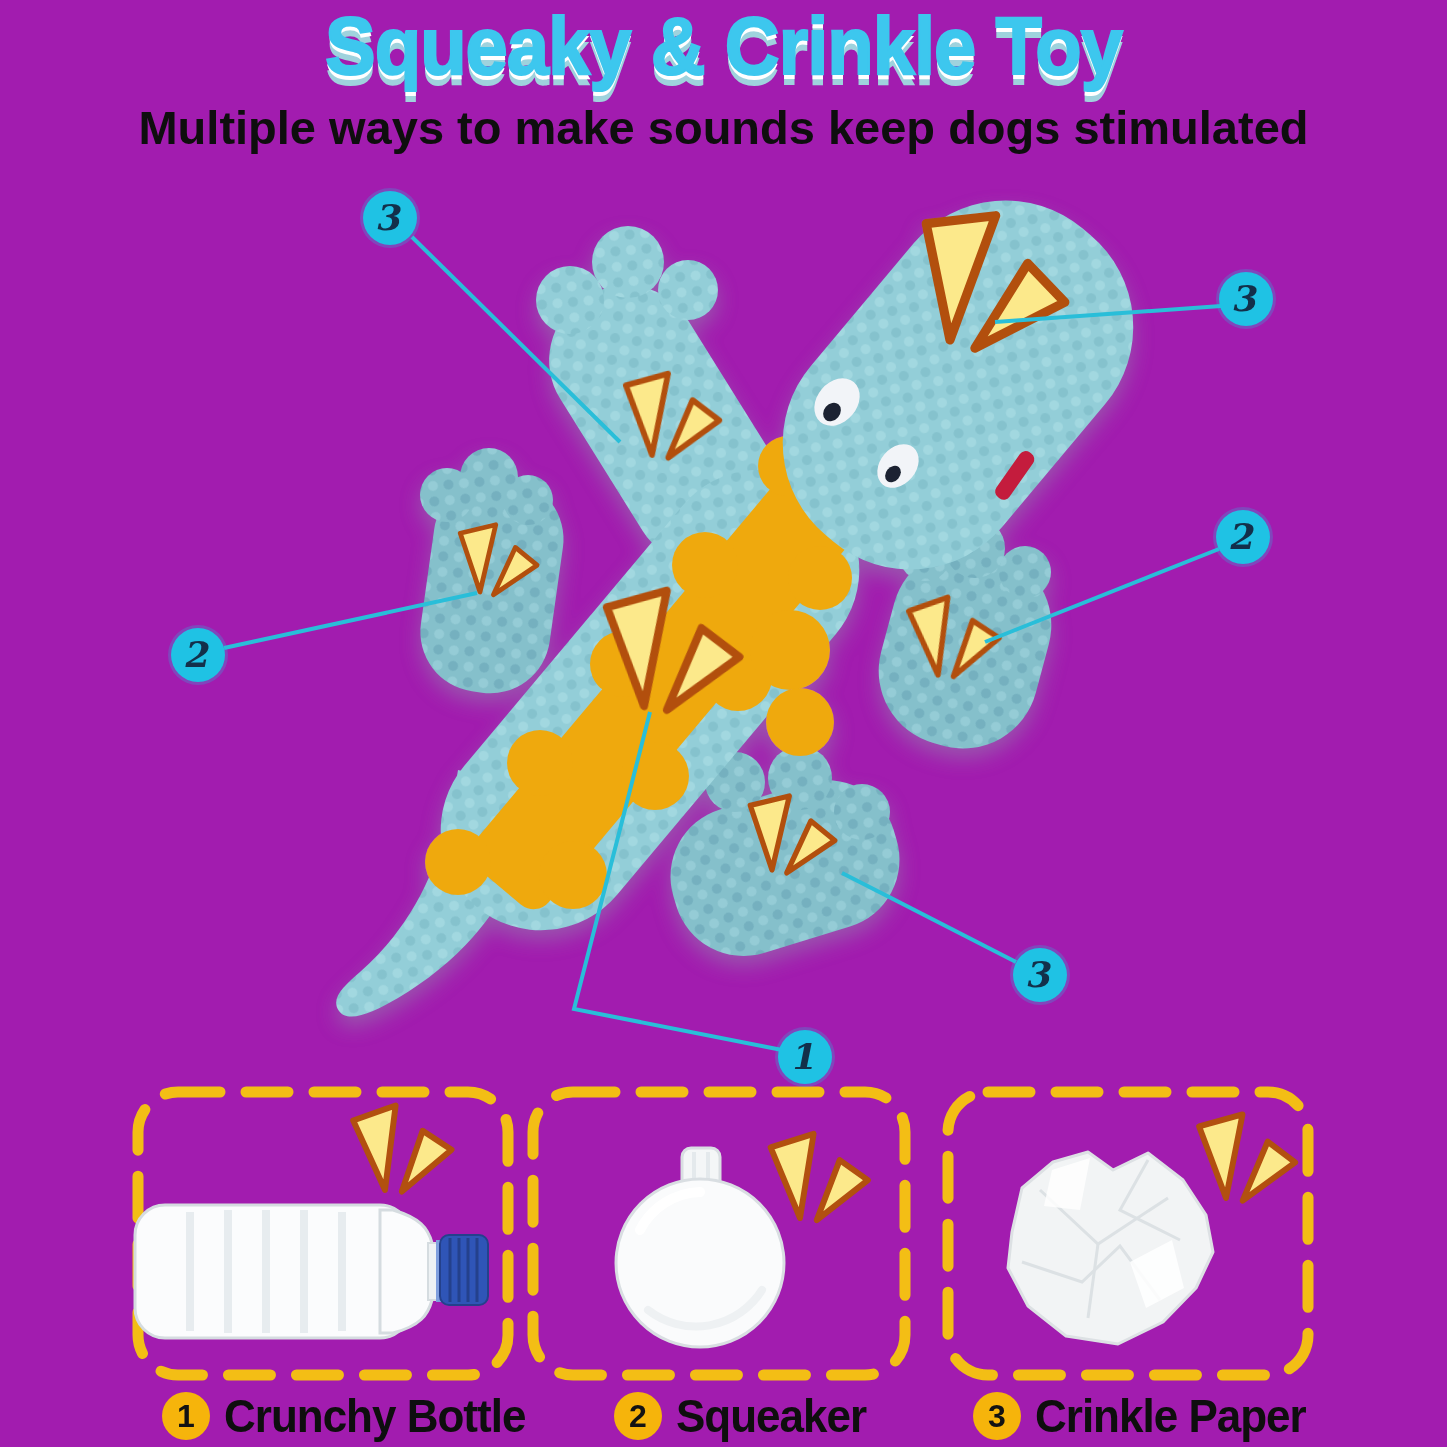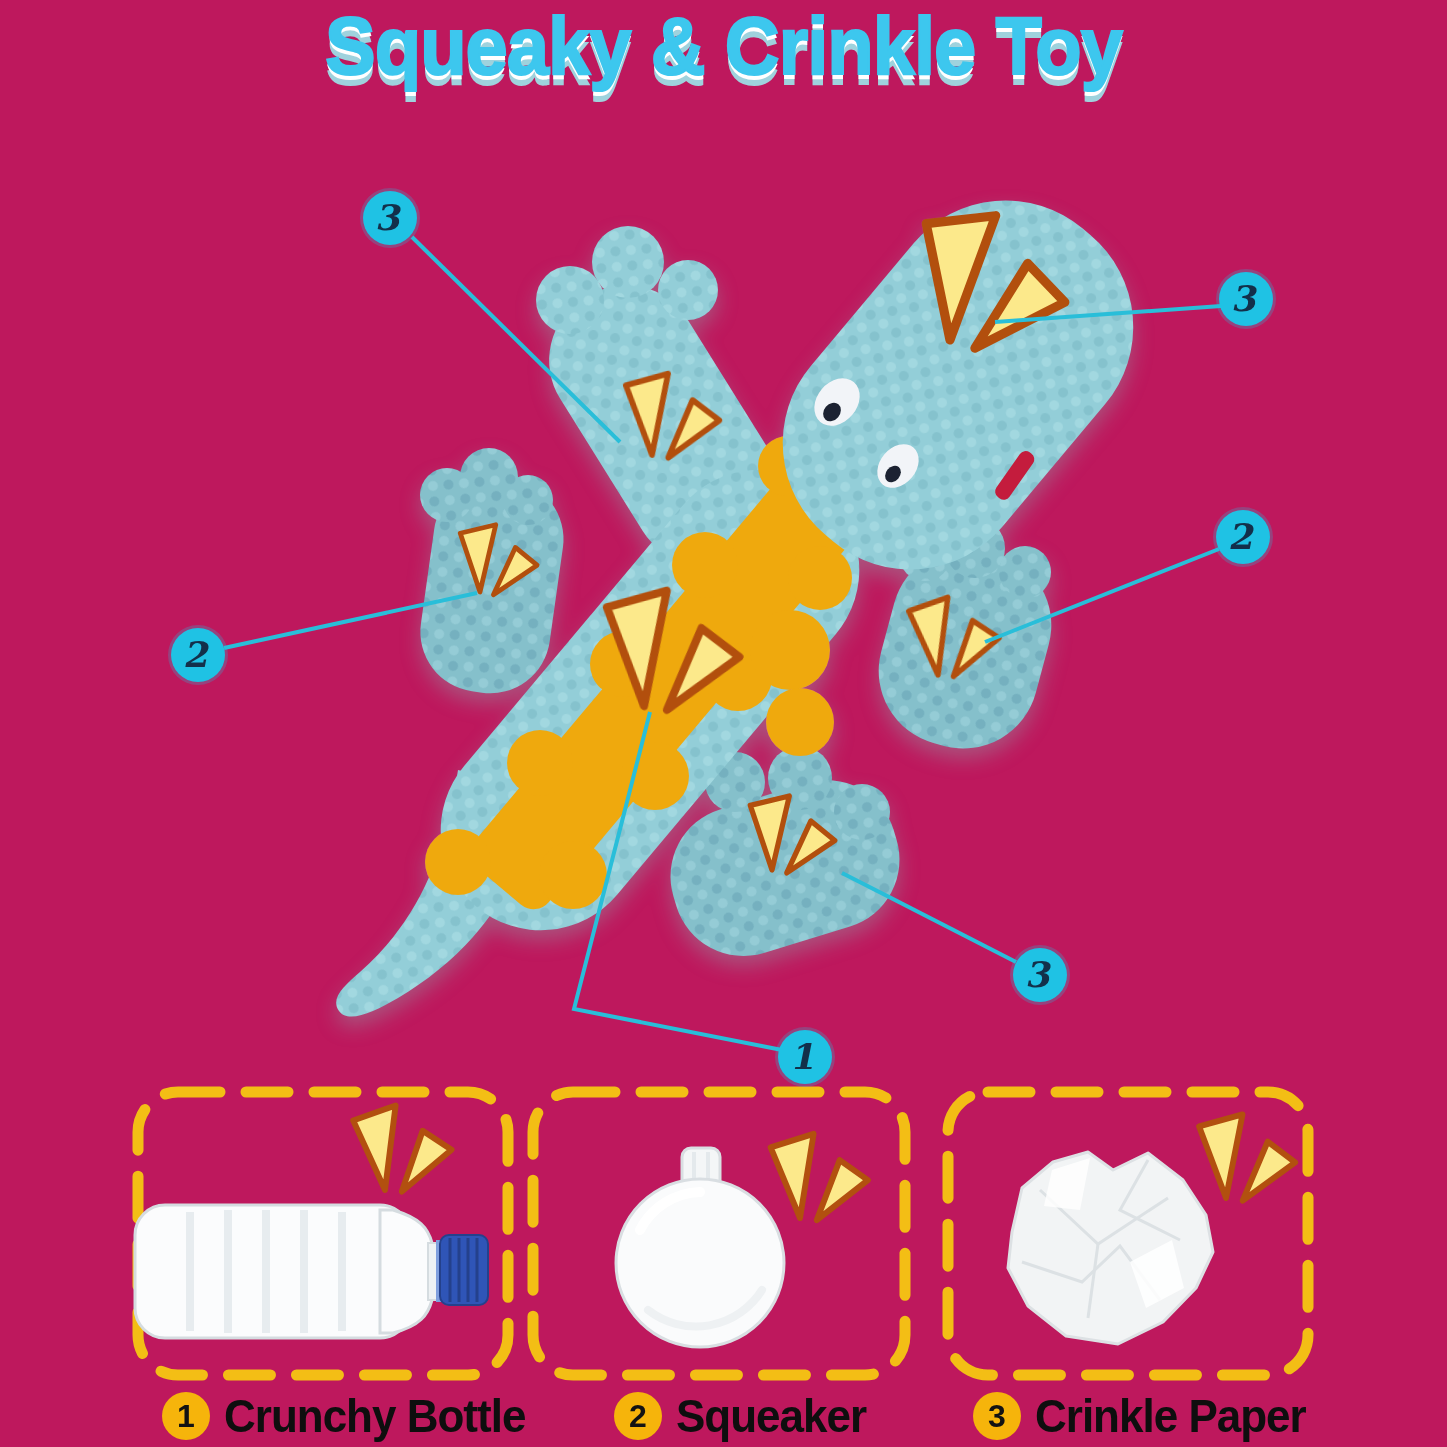--- a/index.html
+++ b/index.html
@@ -1,18 +1,18 @@
 <!DOCTYPE html>
 <html><head>
 <meta charset="utf-8">
 <style>
   html,body{margin:0;padding:0;background:#ffffff;}
   .page{
     position:relative;width:1447px;height:1447px;overflow:hidden;
-    background:#be185d;font-family:"Liberation Sans",sans-serif;
+    background:#a21caf;font-family:"Liberation Sans",sans-serif;
   }
   
   .title{
     position:absolute;top:-2px;left:0;width:100%;text-align:center;
     font-size:76px;font-weight:bold;letter-spacing:-1px;
     color:#3dc7ee;
     -webkit-text-stroke:2px #3dc7ee;
     text-shadow:0 5px 0 #ffffff,0 11px 0 #9fd2dd;
     transform:scaleY(1.08);transform-origin:top center;
     white-space:nowrap;
@@ -46,20 +46,21 @@
     margin-left:14px;font-size:44px;font-weight:bold;color:#0e0e0e;
     letter-spacing:-1px;white-space:nowrap;transform:scaleY(1.05);
   }
 </style>
 </head>
 <body>
 
 <div class="page">
 
   <div class="title">Squeaky &amp; Crinkle Toy</div>
+  <div class="subtitle">Multiple ways to make sounds keep dogs stimulated</div>
 
   <svg class="art" viewBox="0 0 1447 1447">
     <defs>
       <pattern id="plush" width="22" height="22" patternUnits="userSpaceOnUse" patternTransform="rotate(40)">
         <rect width="22" height="22" fill="#93ced8"></rect>
         <circle cx="6" cy="6" r="5" fill="#a2d8e0"></circle>
         <circle cx="17" cy="17" r="5" fill="#85c2cd"></circle>
       </pattern>
       <pattern id="plushDark" width="22" height="22" patternUnits="userSpaceOnUse" patternTransform="rotate(40)">
         <rect width="22" height="22" fill="#85c0cb"></rect>

